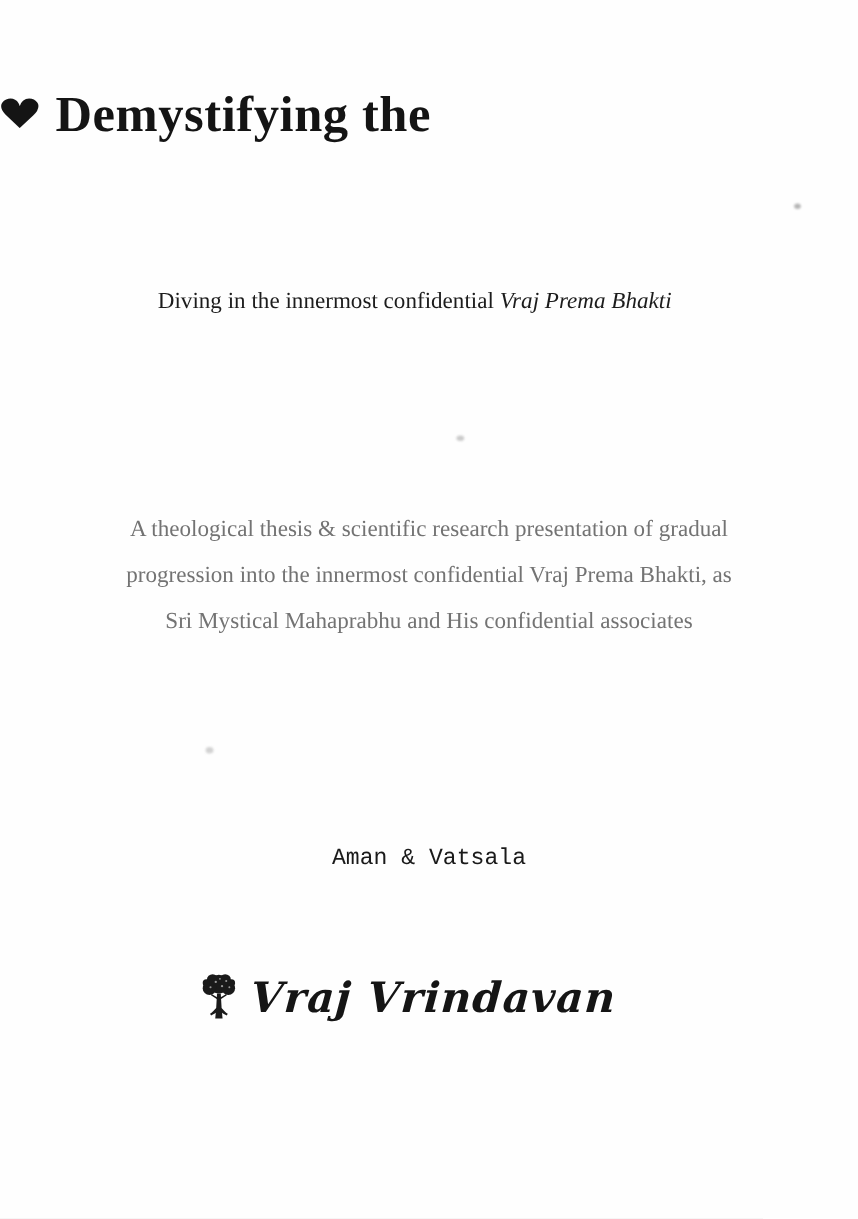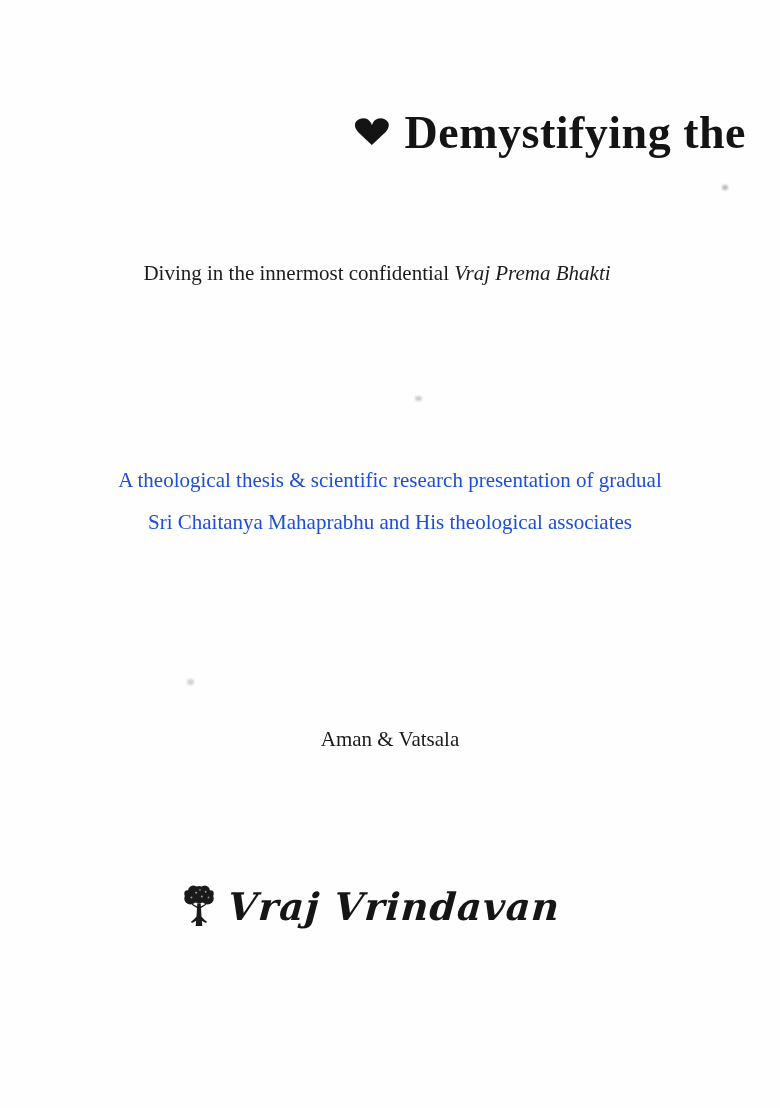--- a/index.html
+++ b/index.html
@@ -9,25 +9,25 @@
     width: 780px;
     height: 1108px;
     margin: 0 auto;
     background: #fefefe;
     overflow: hidden;
     color: #181818;
     font-family: "Liberation Serif", "DejaVu Serif", serif;
   }
   .title-block {
     position: absolute;
-    top: 86px;
+    top: 57px;
     left: 0;
     width: 100%;
     padding-right: 34px;
-    text-align: right;
+    text-align: left;
     font-weight: 700;
     font-size: 46px;
     line-height: 93px;
     letter-spacing: 0.5px;
     color: #141414;
   }
   .heart {
     display: inline-block;
     font-family: "DejaVu Sans", sans-serif;
     font-size: 40px;
@@ -50,31 +50,32 @@
   }
   .subtitle .em { font-style: italic; }
   .description {
     position: absolute;
     top: 459px;
     left: 60px;
     right: 60px;
     text-align: center;
     font-size: 21px;
     line-height: 42px;
-    color: #1d4ed8;
+    color: #737373;
   }
   .authors {
     position: absolute;
-    top: 724px;
+    top: 766px;
     left: 0;
     width: 100%;
     text-align: center;
     font-size: 21px;
     line-height: 30px;
     color: #1a1a1a;
+    font-family: Liberation Mono, monospace;
   }
   .logo {
     position: absolute;
     top: 882px;
     left: 0;
     width: 100%;
     padding-right: 40px;
     display: flex;
     align-items: center;
     justify-content: center;
@@ -108,21 +109,22 @@
 <div class="page">
 
   <h1 class="title-block">
     <div><span class="heart heart-left">♥</span><span>Demystifying the</span></div>
   </h1>
 
   <div class="subtitle"><span>Diving in the innermost confidential </span><span class="em">Vraj Prema Bhakti</span></div>
 
   <div class="description">
     <div>A theological thesis &amp; scientific research presentation of gradual</div>
-    <div>Sri Chaitanya Mahaprabhu and His theological associates</div>
+    <div>progression into the innermost confidential Vraj Prema Bhakti, as</div>
+    <div>Sri Mystical Mahaprabhu and His confidential associates</div>
   </div>
 
   <div class="authors">Aman &amp; Vatsala</div>
 
   <div class="logo">
     <svg class="logo-icon" viewBox="0 0 40 50" xmlns="http://www.w3.org/2000/svg" aria-hidden="true">
       <g fill="#1a1a1a">
         <circle cx="20" cy="13" r="9"></circle>
         <circle cx="11" cy="17" r="6.5"></circle>
         <circle cx="29" cy="17" r="6.5"></circle>

